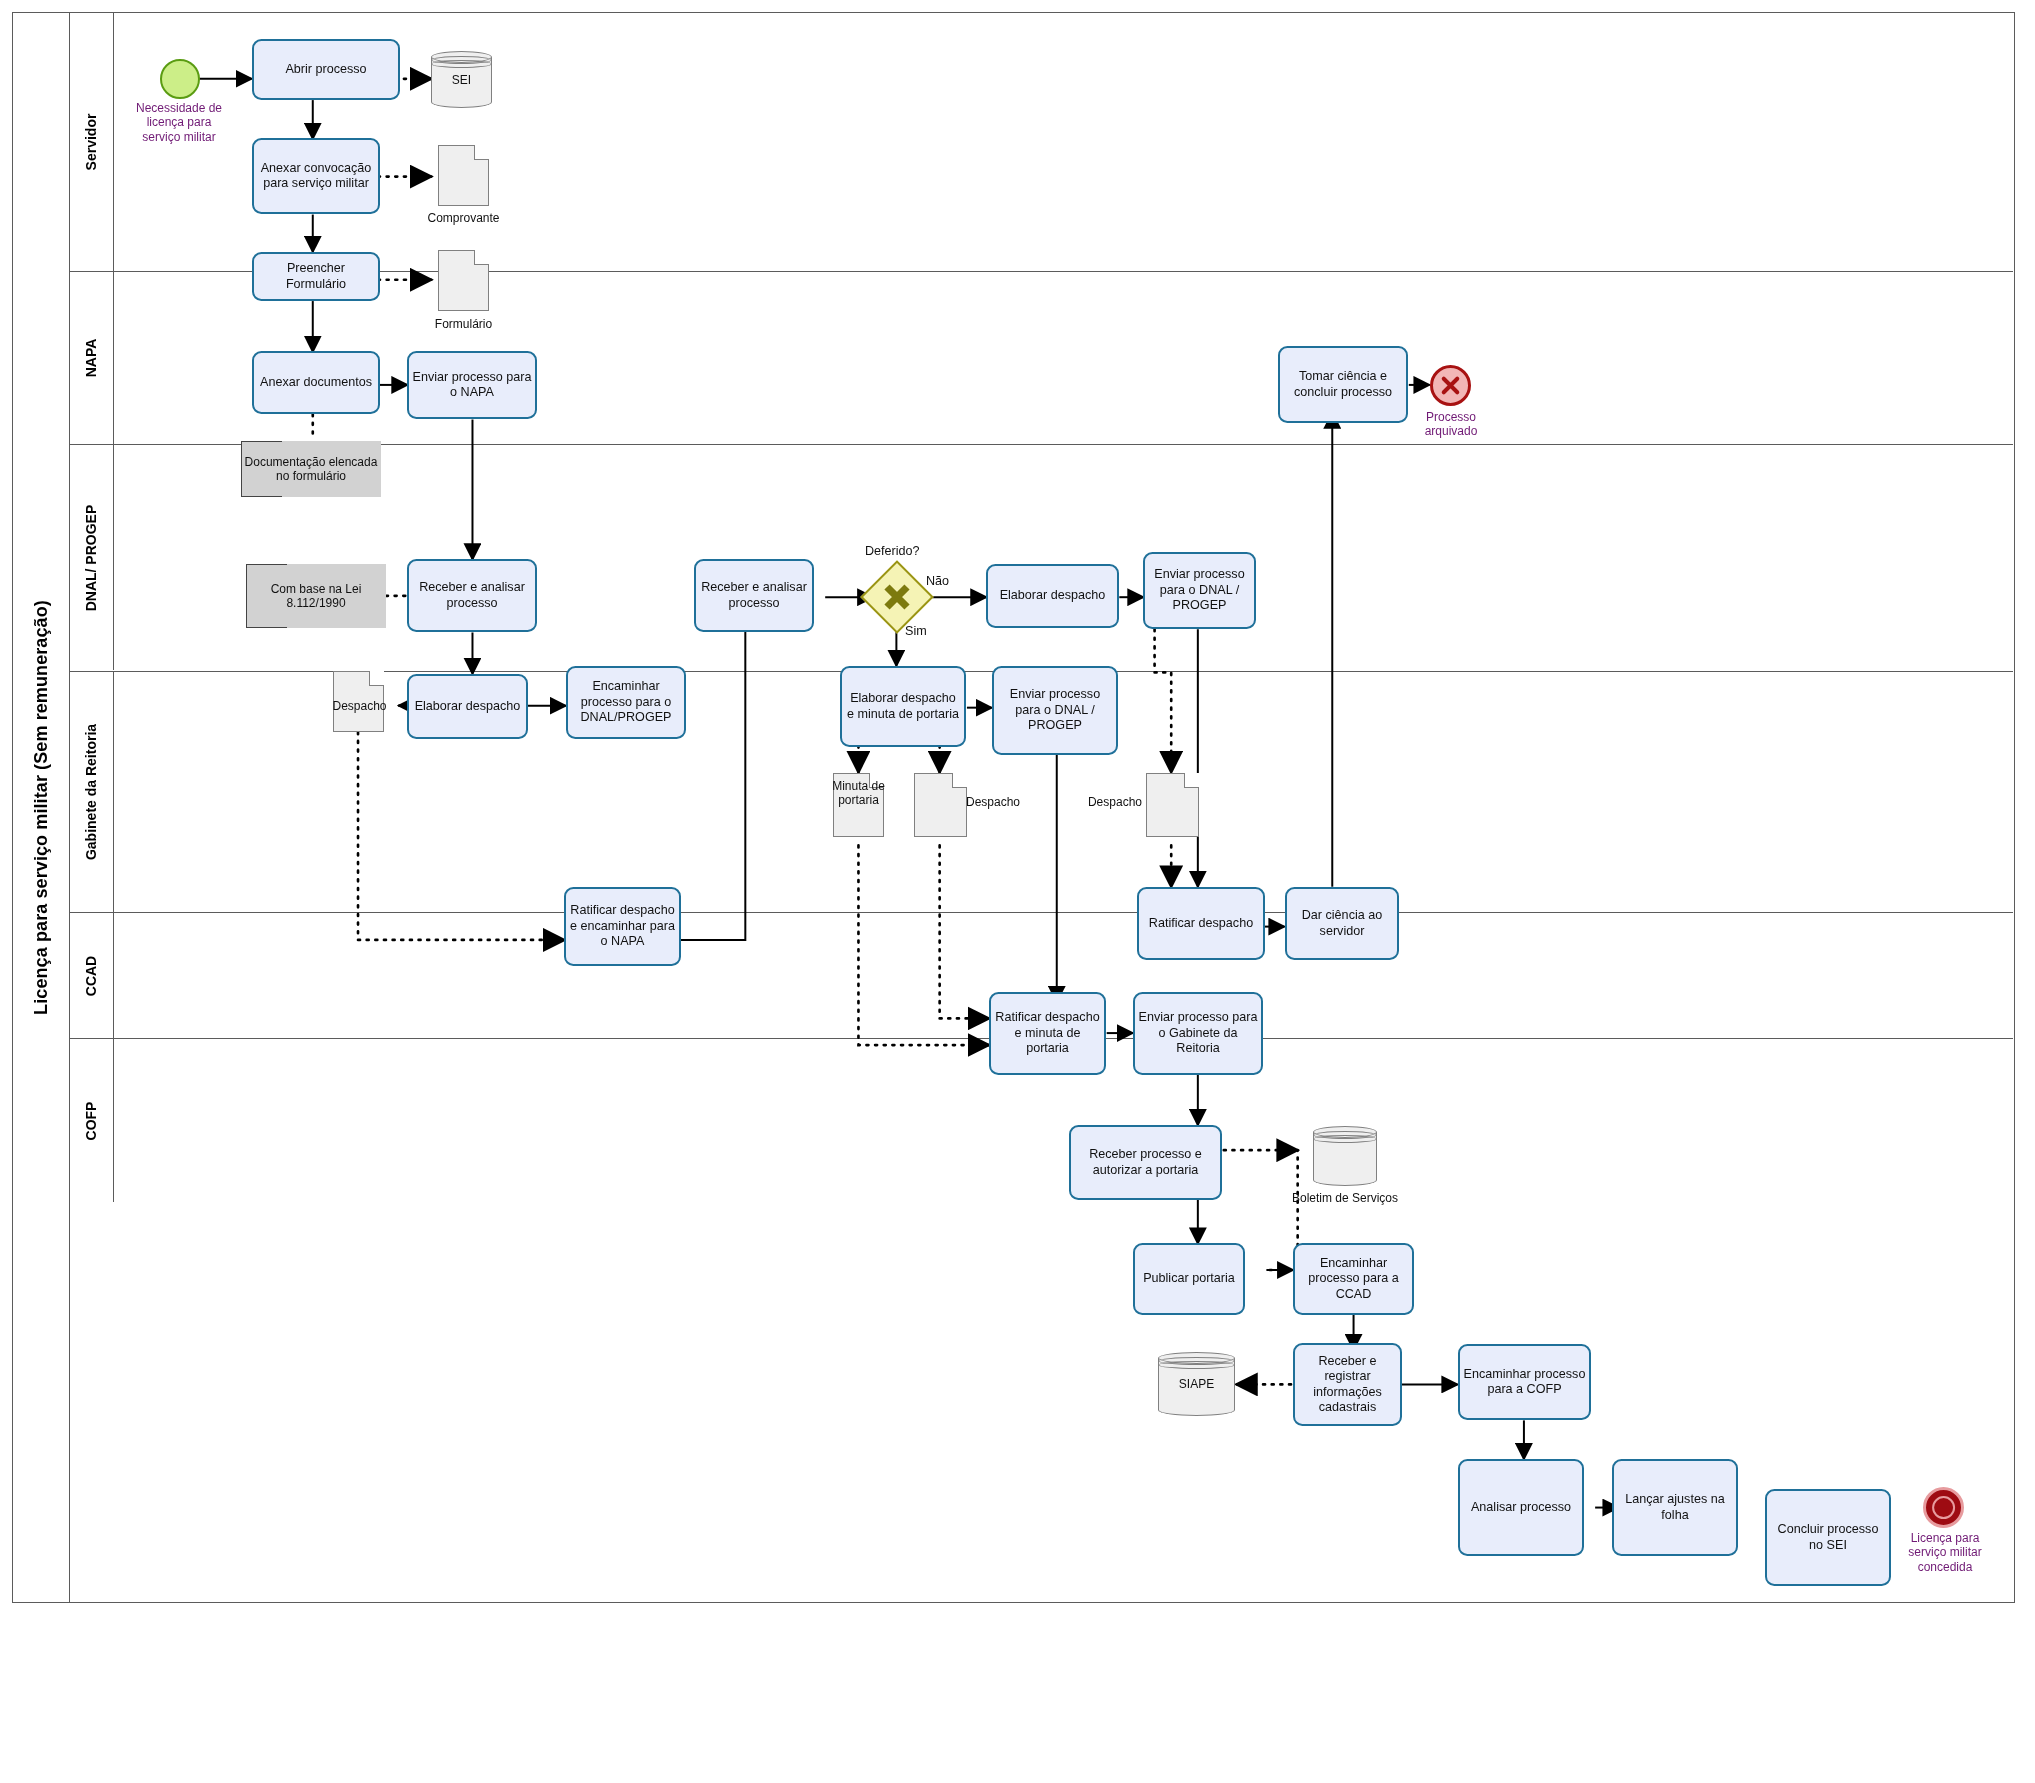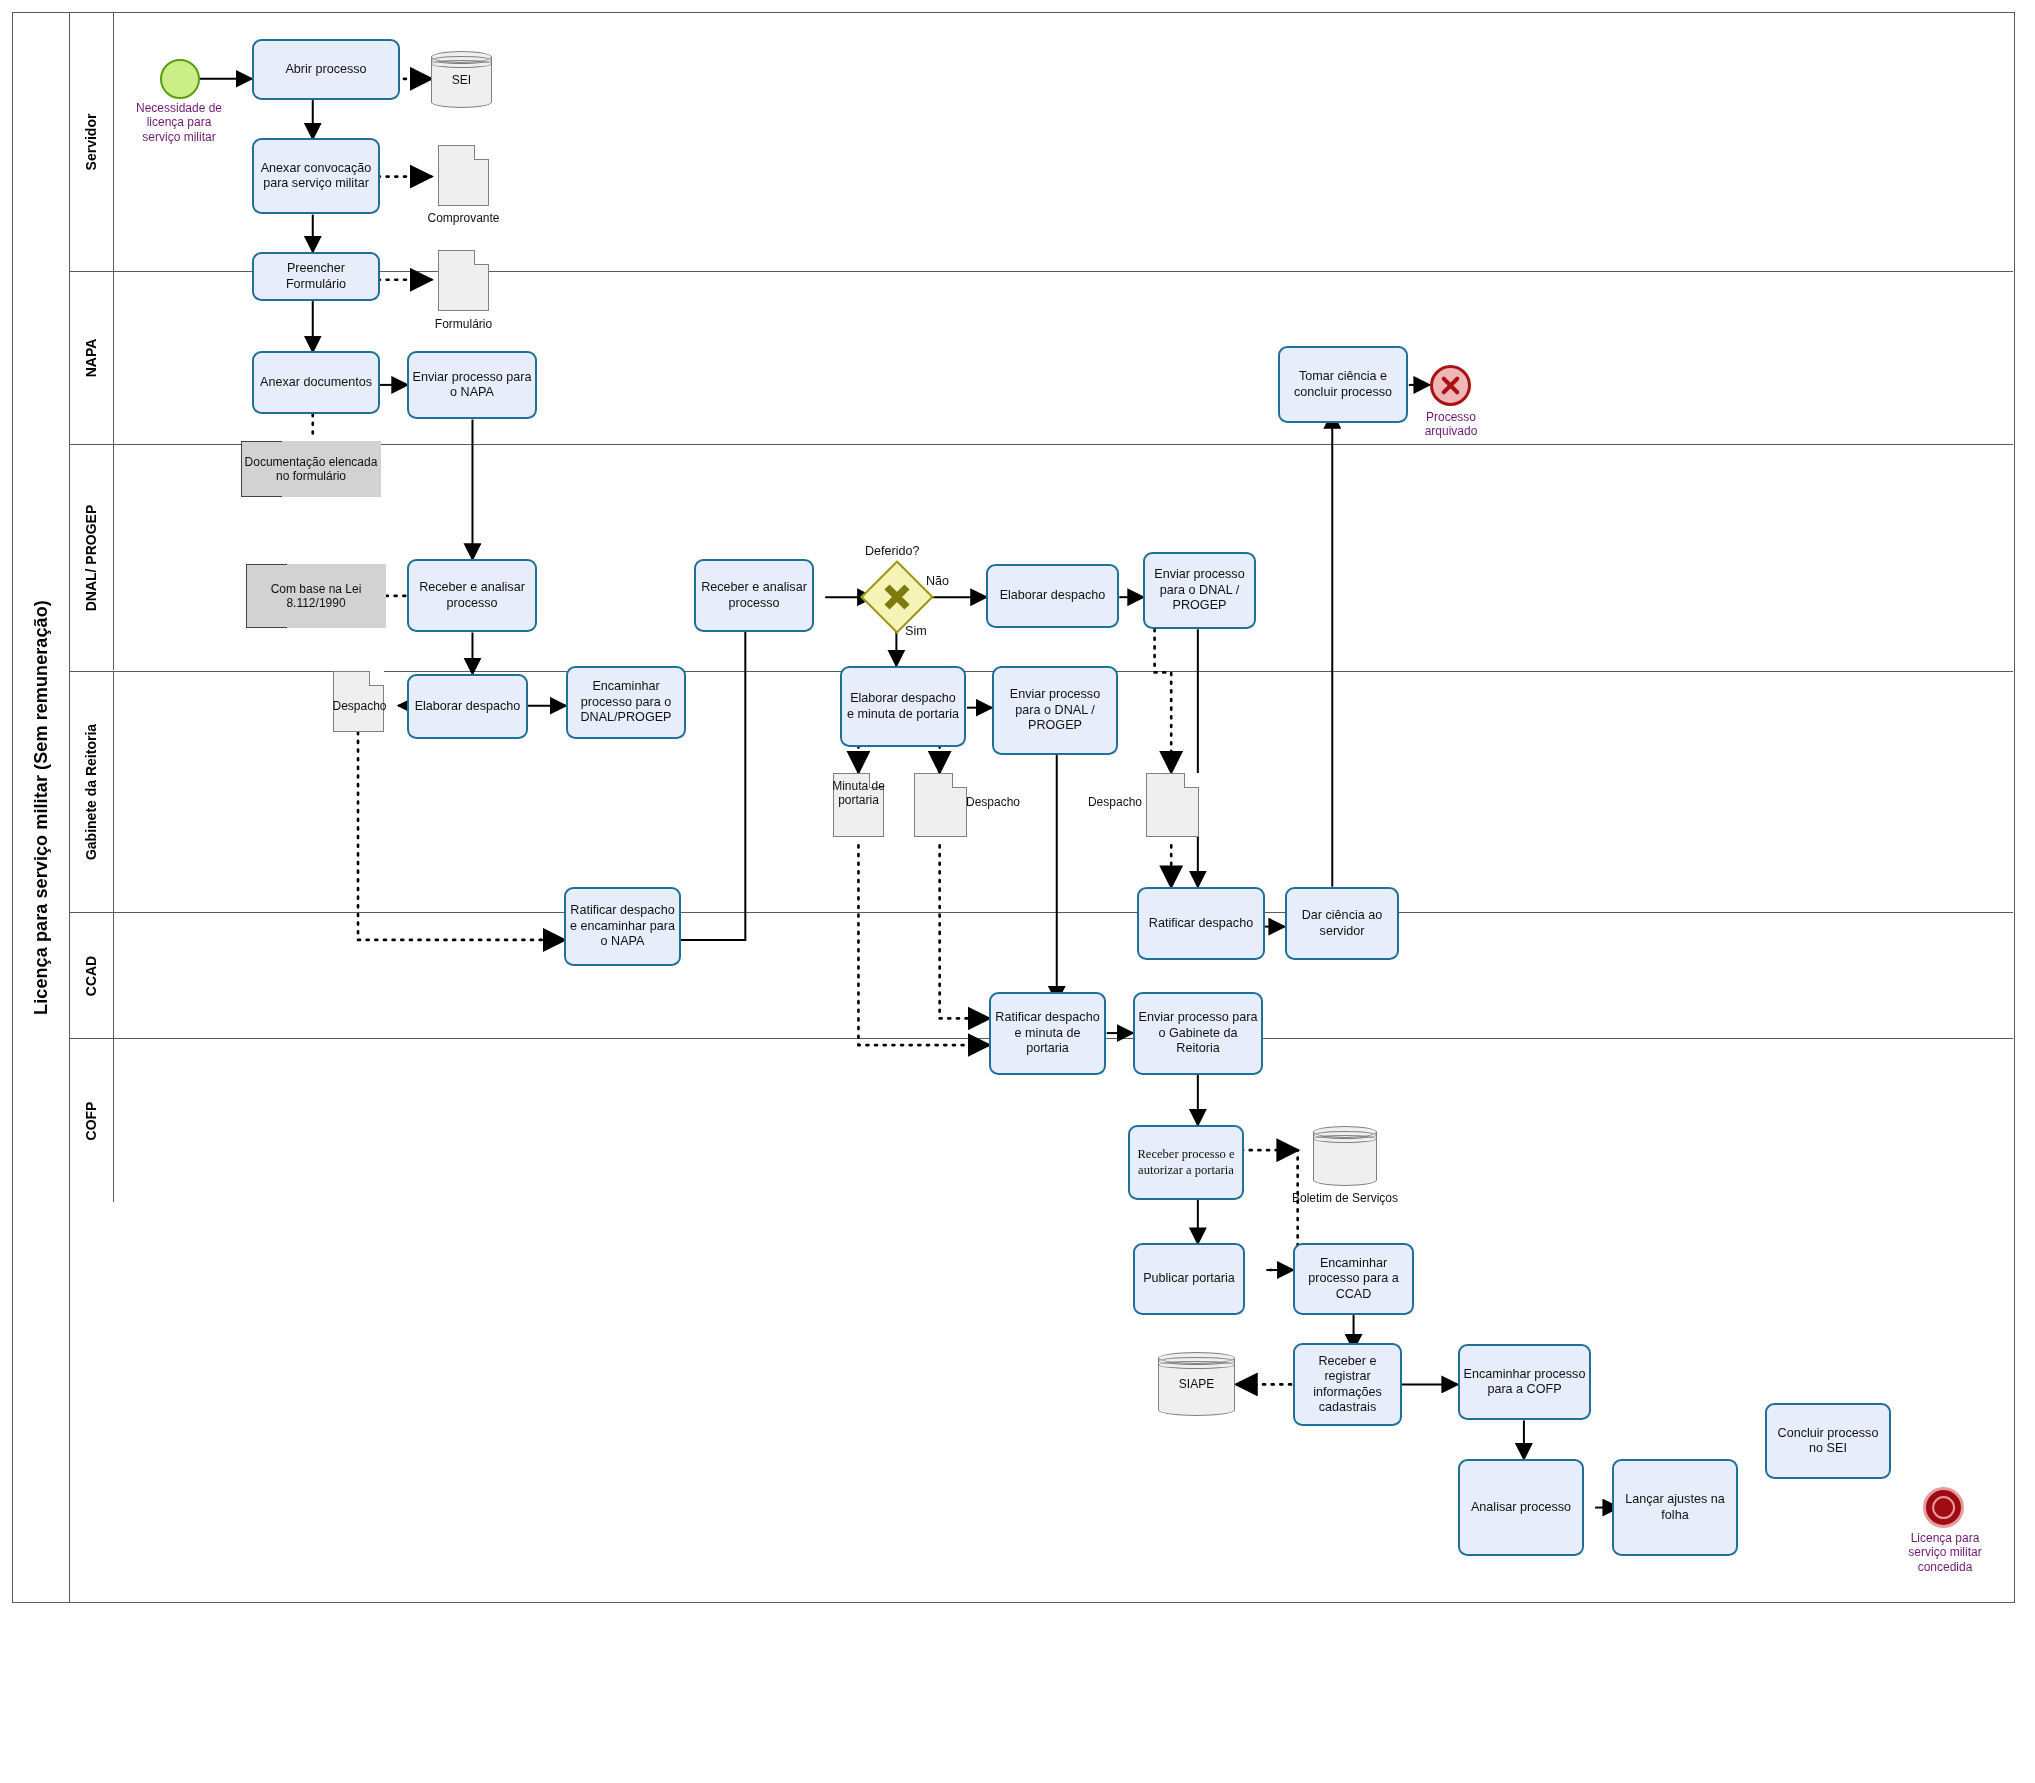--- a/index.html
+++ b/index.html
@@ -370,21 +370,21 @@
   </div>
 
   <div class="task" style="left:989px;top:992px;width:117px;height:83px;">
     <span>Ratificar despacho e minuta de portaria</span>
   </div>
 
   <div class="task" style="left:1133px;top:992px;width:130px;height:83px;">
     <span>Enviar processo para o Gabinete da Reitoria</span>
   </div>
 
-  <div class="task" style="left:1128px;top:1125px;width:116px;height:75px;font-family:Liberation Serif, serif;">
+  <div class="task" style="left:1069px;top:1125px;width:153px;height:75px;">
     <span>Receber processo e autorizar a portaria</span>
   </div>
 
   <div class="store" style="left:1313px;top:1126px;width:64px;height:60px;">
     <div class="bot"></div>
       <div class="body"></div>
       <div class="top"></div>
       <div class="ln1"></div>
       <div class="ln2"></div>
   </div>
@@ -418,21 +418,21 @@
   </div>
 
   <div class="task" style="left:1458px;top:1459px;width:126px;height:97px;">
     <span>Analisar processo</span>
   </div>
 
   <div class="task" style="left:1612px;top:1459px;width:126px;height:97px;">
     <span>Lançar ajustes na folha</span>
   </div>
 
-  <div class="task" style="left:1765px;top:1403px;width:126px;height:76px;">
+  <div class="task" style="left:1765px;top:1489px;width:126px;height:97px;">
     <span>Concluir processo no SEI</span>
   </div>
 
   <div class="ev ev-end-term" style="left:1923px;top:1487px;width:41px;height:41px;">
     <div class="inner"></div>
   </div>
   <div class="ev-label" style="left:1885px;top:1531px;width:120px;">
     <span style="white-space:pre-line;">Licença para
 serviço militar
 concedida</span>

